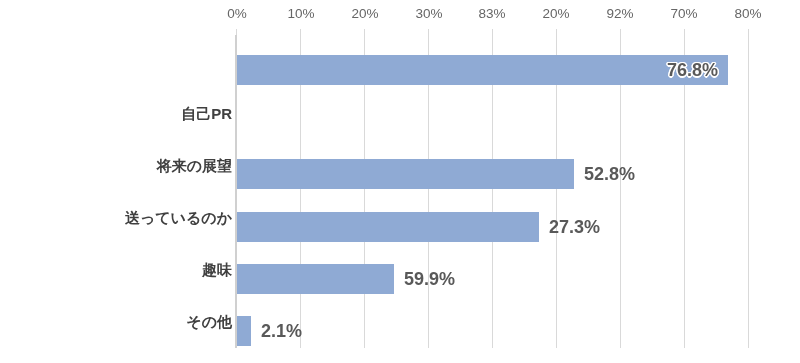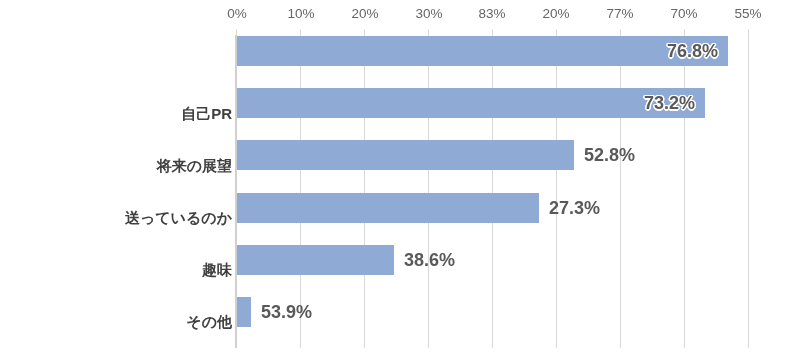--- a/index.html
+++ b/index.html
@@ -61,21 +61,21 @@
     top: -6px;
     width: 1px;
     height: 6px;
     background: #d9d9d9;
   }
 
   
   .bars {
     position: absolute;
     left: 237px;
-    top: 25px;
+    top: 44px;
     width: 485px;
     height: 313px;
   }
   .bar-row {
     position: absolute;
     left: 0;
     height: 52.1666px;
     width: 563px;
   }
   .bar {
@@ -134,23 +134,23 @@
 
 <div id="chart-root">
 
   <div class="x-axis-labels">
     <div class="x-tick-label" style="left:237px">0%</div>
     <div class="x-tick-label" style="left:301px">10%</div>
     <div class="x-tick-label" style="left:365px">20%</div>
     <div class="x-tick-label" style="left:429px">30%</div>
     <div class="x-tick-label" style="left:492px">83%</div>
     <div class="x-tick-label" style="left:556px">20%</div>
-    <div class="x-tick-label" style="left:620px">77%</div>
+    <div class="x-tick-label" style="left:620px">92%</div>
     <div class="x-tick-label" style="left:684px">70%</div>
-    <div class="x-tick-label" style="left:748px">55%</div>
+    <div class="x-tick-label" style="left:748px">80%</div>
   </div>
 
   <div class="plot">
     <div class="gridline axis" style="left:-2px"></div>
     <div class="gridline" style="left:63px"></div>
     <div class="gridline" style="left:127px"></div>
     <div class="gridline" style="left:191px"></div>
     <div class="gridline" style="left:255px"></div>
     <div class="gridline" style="left:319px"></div>
     <div class="gridline" style="left:383px"></div>
@@ -168,43 +168,39 @@
     <div class="tick-mark" style="left:511px"></div>
   </div>
 
   <div class="bars">
 
     <div class="bar-row" style="top:0px">
       <div class="bar" style="width:491px"></div>
       <div class="bar-value inside-end" style="left:430px">76.8%</div>
     </div>
 
-    <div class="bar-row" style="top:52.1666px">
-      <div class="bar" style="width:468px"></div>
-      <div class="bar-value inside-end" style="left:407px">73.2%</div>
-    </div>
 
     <div class="bar-row" style="top:104.3333px">
       <div class="bar" style="width:337px"></div>
       <div class="bar-value" style="left:347px">52.8%</div>
     </div>
 
     <div class="bar-row" style="top:156.5px">
       <div class="bar" style="width:302px"></div>
       <div class="bar-value" style="left:312px">27.3%</div>
     </div>
 
     <div class="bar-row" style="top:208.6666px">
       <div class="bar" style="width:157px"></div>
-      <div class="bar-value" style="left:167px">38.6%</div>
+      <div class="bar-value" style="left:167px">59.9%</div>
     </div>
 
     <div class="bar-row" style="top:260.8333px">
       <div class="bar" style="width:14px"></div>
-      <div class="bar-value" style="left:24px">53.9%</div>
+      <div class="bar-value" style="left:24px">2.1%</div>
     </div>
 
   </div>
 
   <div class="cat-labels">
     <div class="cat-label" style="top:104.3333px">
       <span>将来の展望</span>
     </div>
     <div class="cat-label" style="top:52.1666px">
       <span>自己PR</span>

